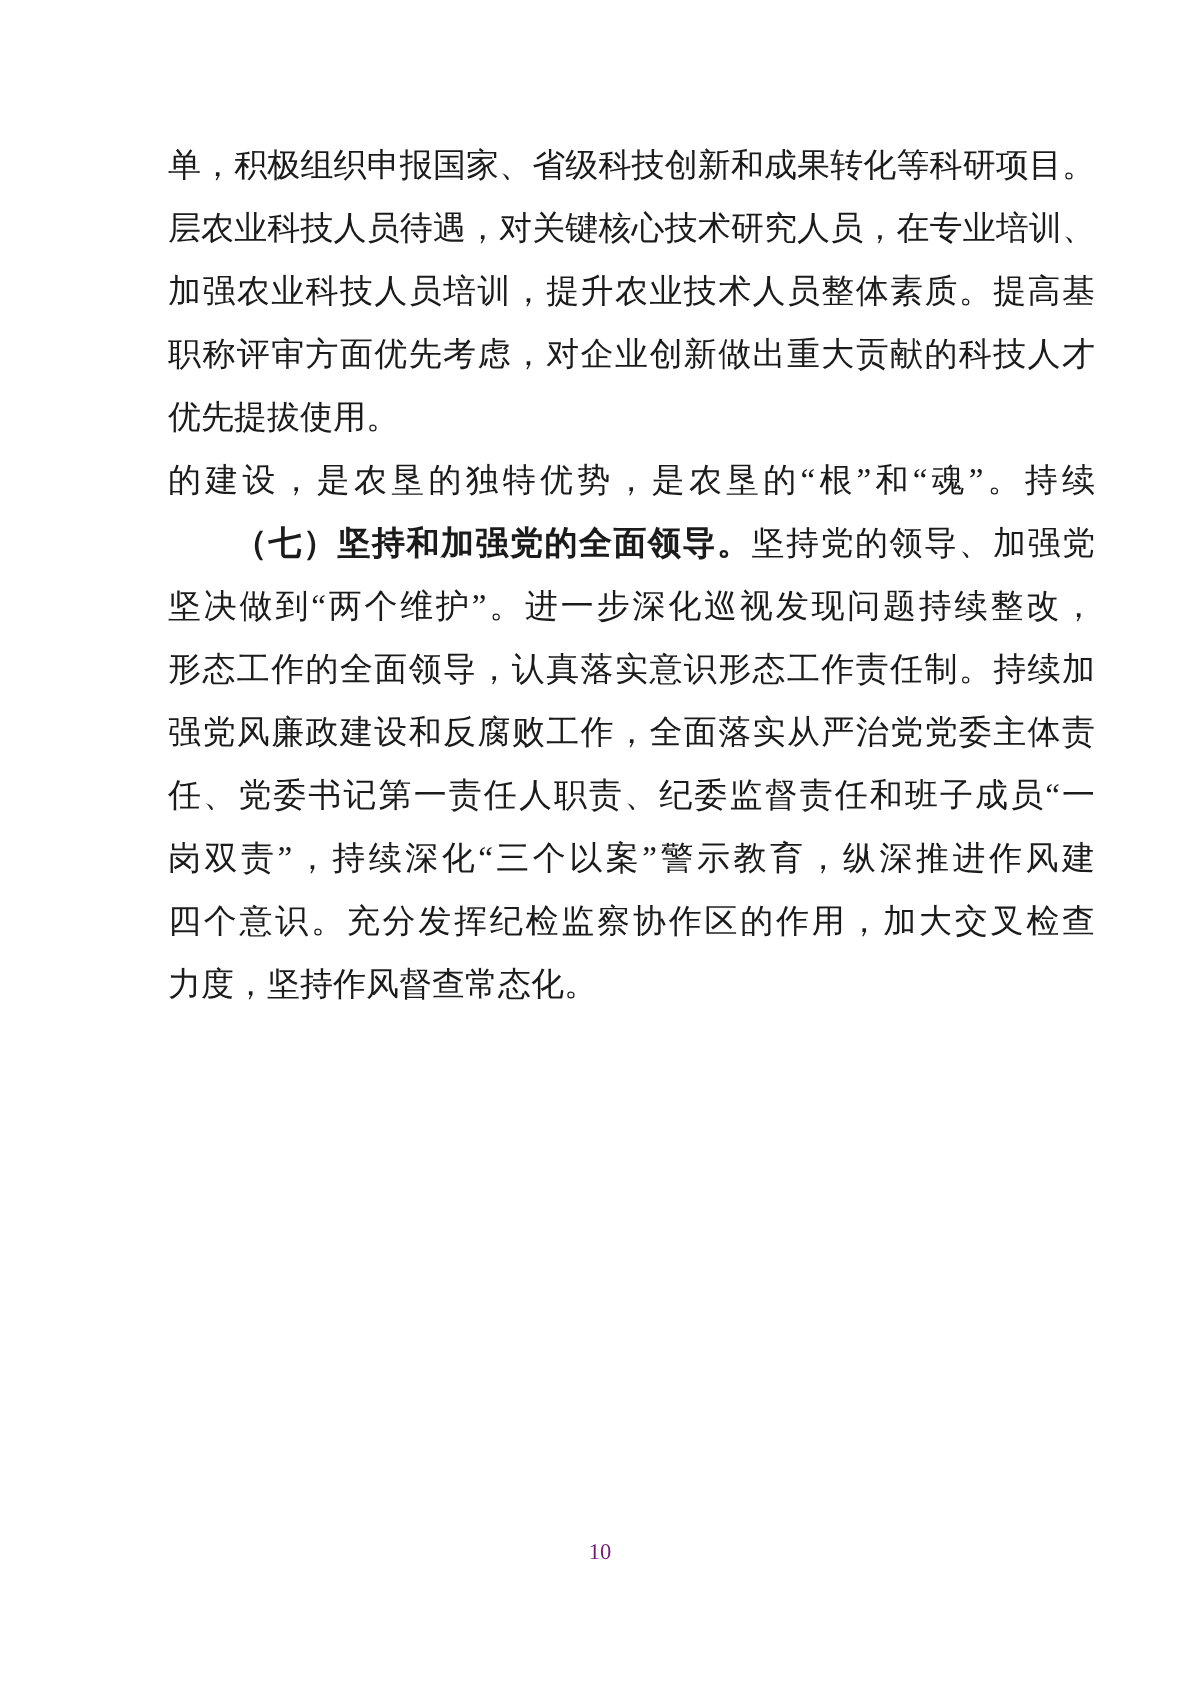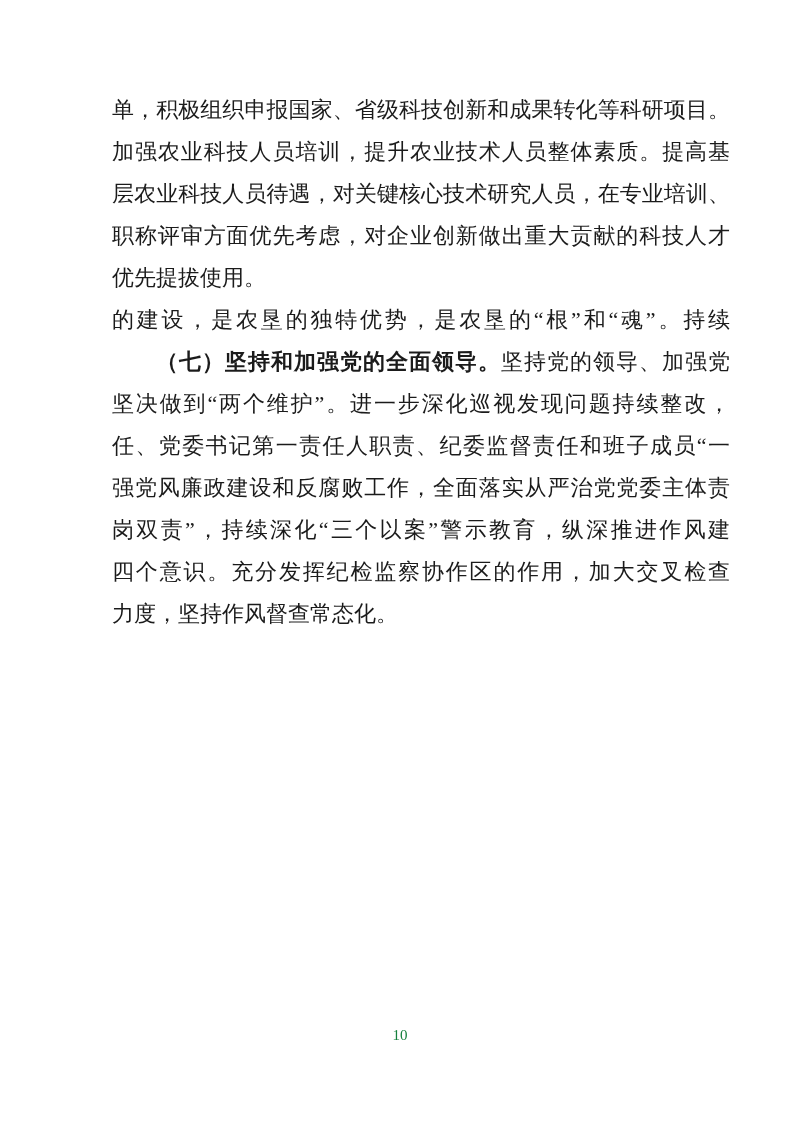--- a/index.html
+++ b/index.html
@@ -40,43 +40,44 @@
     font-weight: bold;
   }
   .page-number {
     position: absolute;
     top: 1026px;
     left: 0;
     width: 100%;
     text-align: center;
     font-size: 15px;
     line-height: 18px;
-    color: #15803d;
+    color: #701a75;
   }
 </style>
 </head>
 <body>
 
 <div class="page">
 
   <div class="text-block">
 
     <div class="line">单，积极组织申报国家、省级科技创新和成果转化等科研项目。</div>
+    <div class="line">层农业科技人员待遇，对关键核心技术研究人员，在专业培训、</div>
     <div class="line">加强农业科技人员培训，提升农业技术人员整体素质。提高基</div>
-    <div class="line">层农业科技人员待遇，对关键核心技术研究人员，在专业培训、</div>
     <div class="line">职称评审方面优先考虑，对企业创新做出重大贡献的科技人才</div>
     <div class="line para-end">优先提拔使用。</div>
 
     <div class="line">的建设，是农垦的独特优势，是农垦的“根”和“魂”。持续</div>
     <div class="line indent">
       <span class="bold">（七）坚持和加强党的全面领导。</span><span>坚持党的领导、加强党</span>
     </div>
     <div class="line">坚决做到“两个维护”。进一步深化巡视发现问题持续整改，</div>
+    <div class="line">形态工作的全面领导，认真落实意识形态工作责任制。持续加</div>
+    <div class="line">强党风廉政建设和反腐败工作，全面落实从严治党党委主体责</div>
     <div class="line">任、党委书记第一责任人职责、纪委监督责任和班子成员“一</div>
-    <div class="line">强党风廉政建设和反腐败工作，全面落实从严治党党委主体责</div>
     <div class="line">岗双责”，持续深化“三个以案”警示教育，纵深推进作风建</div>
     <div class="line">四个意识。充分发挥纪检监察协作区的作用，加大交叉检查</div>
     <div class="line para-end">力度，坚持作风督查常态化。</div>
 
   </div>
 
   <div class="page-number">10</div>
 
 </div>
 

